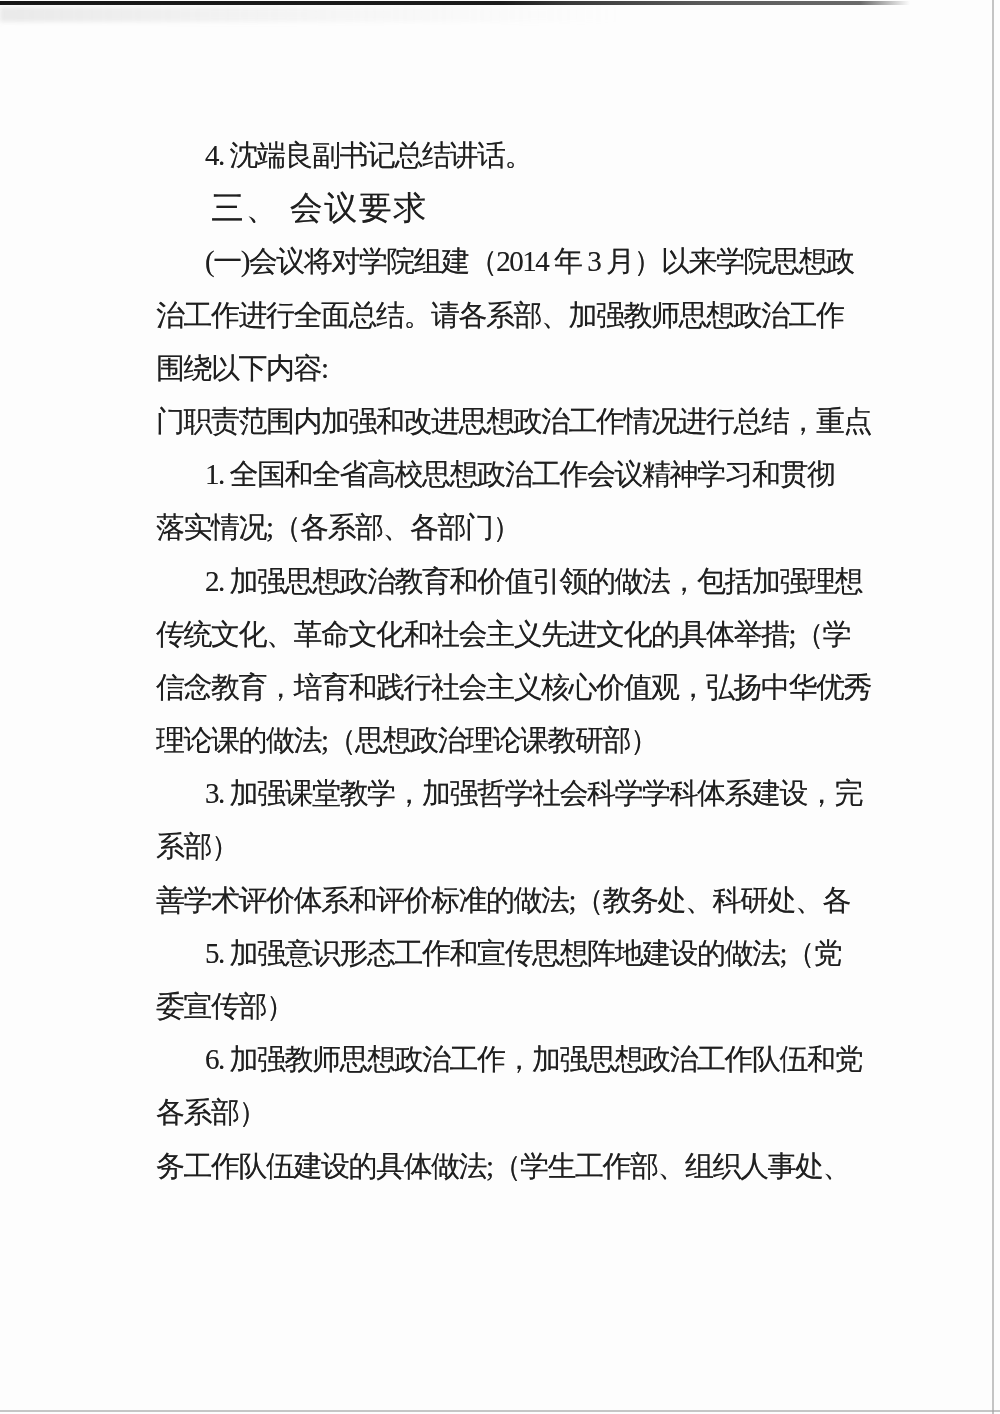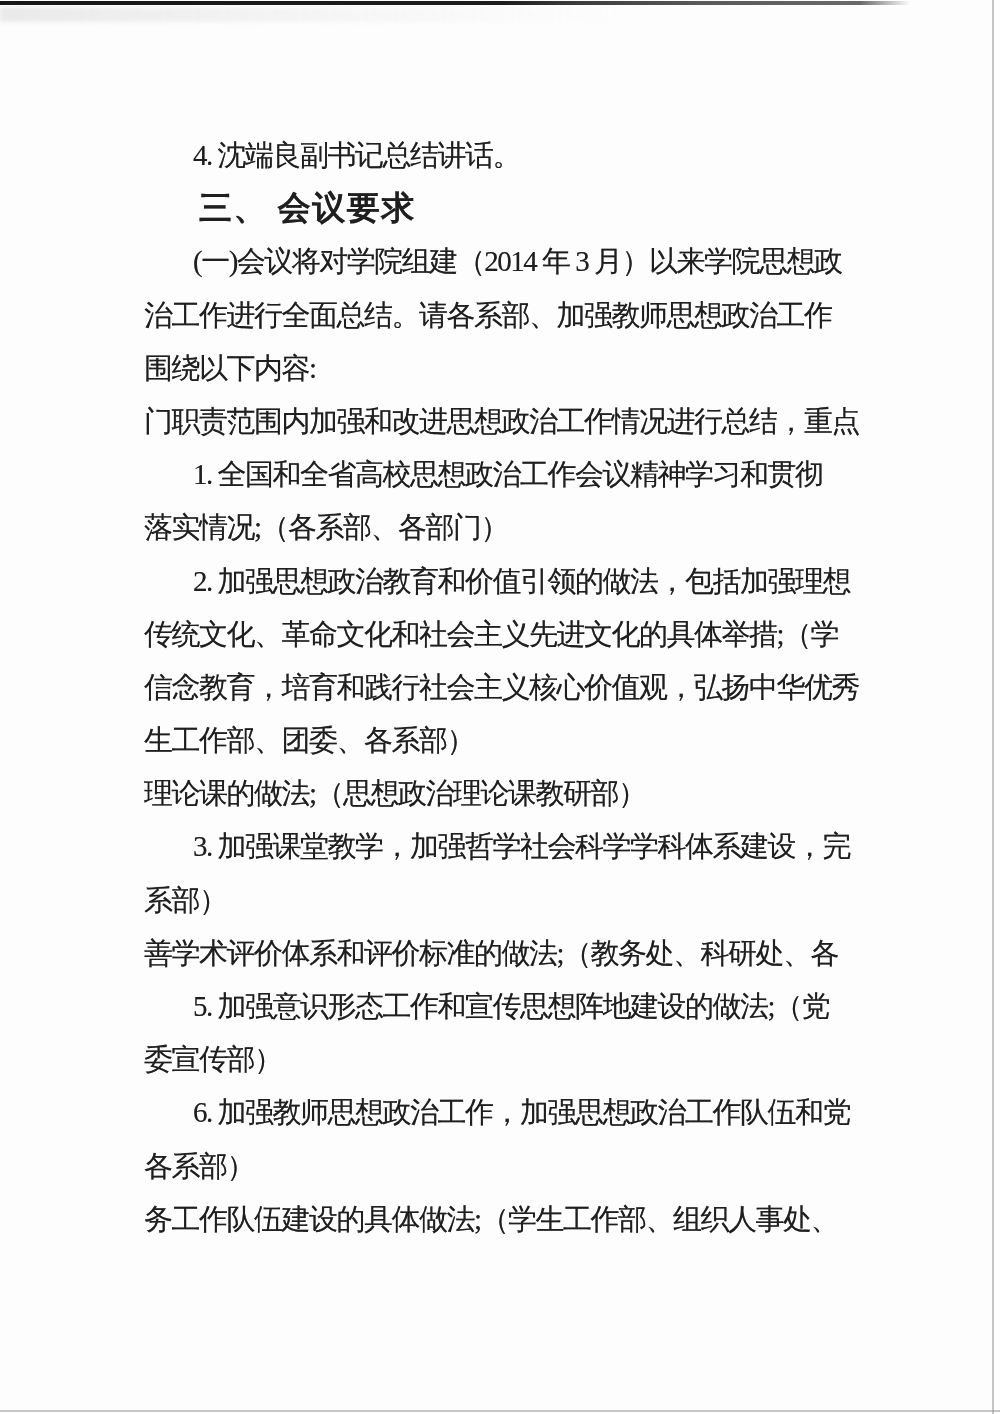--- a/index.html
+++ b/index.html
@@ -44,40 +44,40 @@
   .edge-bottom {
     position: absolute;
     bottom: 2px; left: 0;
     width: 100%; height: 2px;
     background: rgba(160,160,160,0.6);
   }
   
   .content {
     position: absolute;
     top: 129px;
-    left: 144px;
+    left: 156px;
     width: 714px;
     color: #1f1f1f;
   }
   .line {
     height: 53.2px;
     line-height: 53.2px;
     font-size: 29px;
     letter-spacing: -1.5px;
     white-space: nowrap;
     text-shadow: 0 0 0.6px rgba(20,20,20,0.55);
   }
   .line.item {
     padding-left: 49px;
   }
   .line.heading {
     padding-left: 55px;
     font-size: 33px;
     letter-spacing: 1.5px;
-    font-weight: 700;
+    font-weight: 400;
   }
 </style>
 </head>
 <body>
 
 <div class="page">
   <div class="edge-top"></div>
   <div class="edge-top-smudge"></div>
   <div class="edge-right"></div>
   <div class="edge-bottom"></div>
@@ -86,21 +86,20 @@
       <div class="line heading">三、 会议要求</div>
       <div class="line item">(一)会议将对学院组建（2014 年 3 月）以来学院思想政</div>
       <div class="line cont">治工作进行全面总结。请各系部、加强教师思想政治工作</div>
       <div class="line cont">围绕以下内容:</div>
       <div class="line cont">门职责范围内加强和改进思想政治工作情况进行总结，重点</div>
       <div class="line item">1. 全国和全省高校思想政治工作会议精神学习和贯彻</div>
       <div class="line cont">落实情况;（各系部、各部门）</div>
       <div class="line item">2. 加强思想政治教育和价值引领的做法，包括加强理想</div>
       <div class="line cont">传统文化、革命文化和社会主义先进文化的具体举措;（学</div>
       <div class="line cont">信念教育，培育和践行社会主义核心价值观，弘扬中华优秀</div>
-      <div class="line cont">生工作部、团委、各系部）</div>
       <div class="line cont">理论课的做法;（思想政治理论课教研部）</div>
       <div class="line item">3. 加强课堂教学，加强哲学社会科学学科体系建设，完</div>
       <div class="line cont">系部）</div>
       <div class="line cont">善学术评价体系和评价标准的做法;（教务处、科研处、各</div>
       <div class="line item">5. 加强意识形态工作和宣传思想阵地建设的做法;（党</div>
       <div class="line cont">委宣传部）</div>
       <div class="line item">6. 加强教师思想政治工作，加强思想政治工作队伍和党</div>
       <div class="line cont">各系部）</div>
       <div class="line cont">务工作队伍建设的具体做法;（学生工作部、组织人事处、</div>
     </div>

